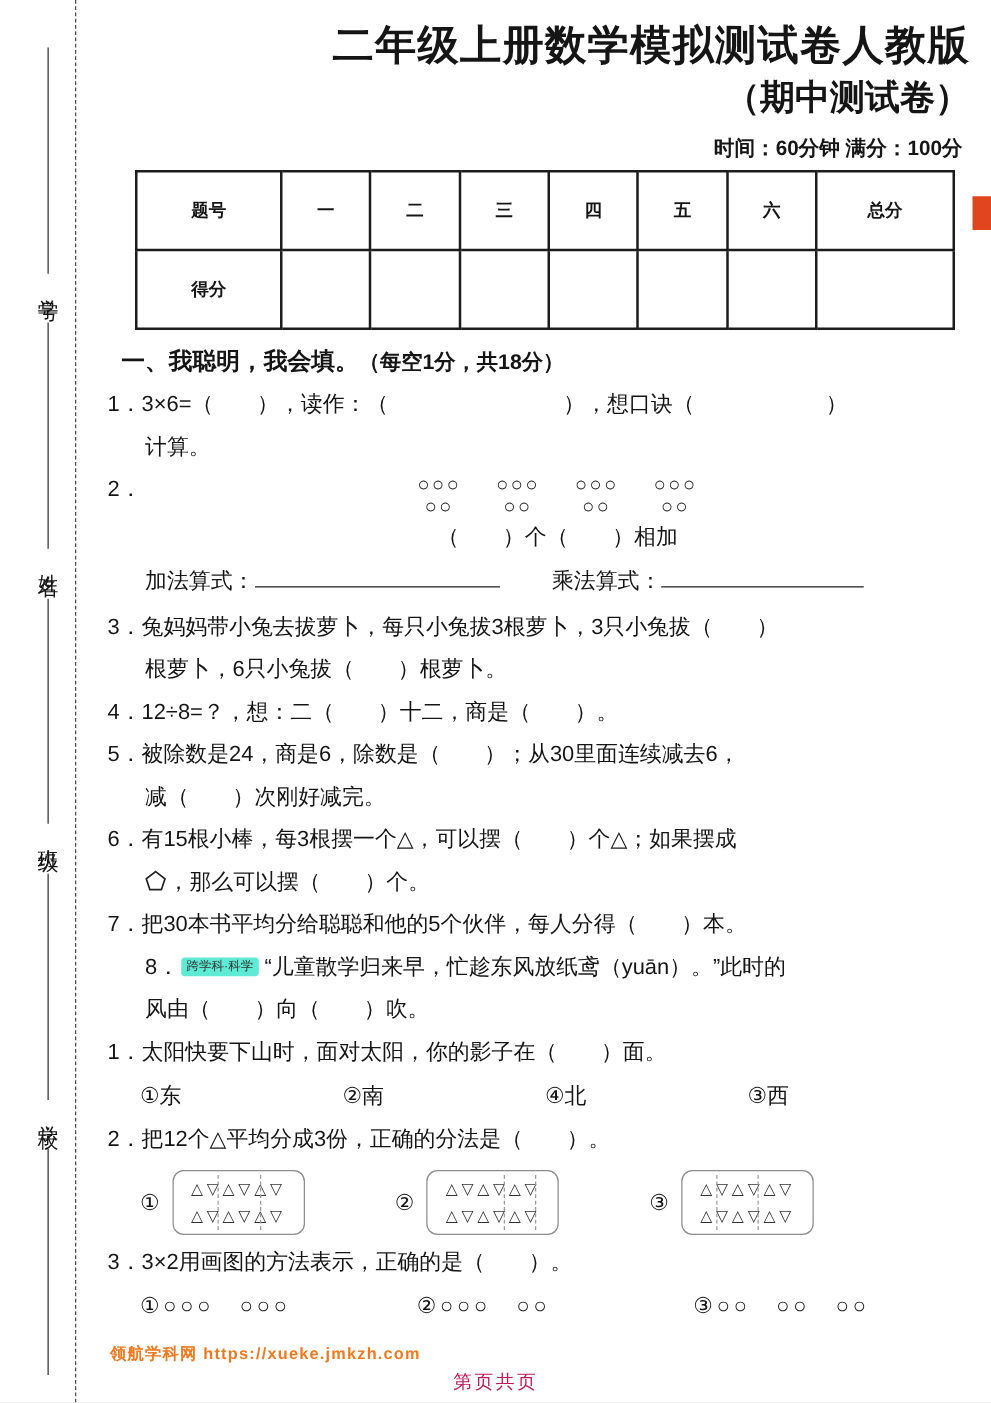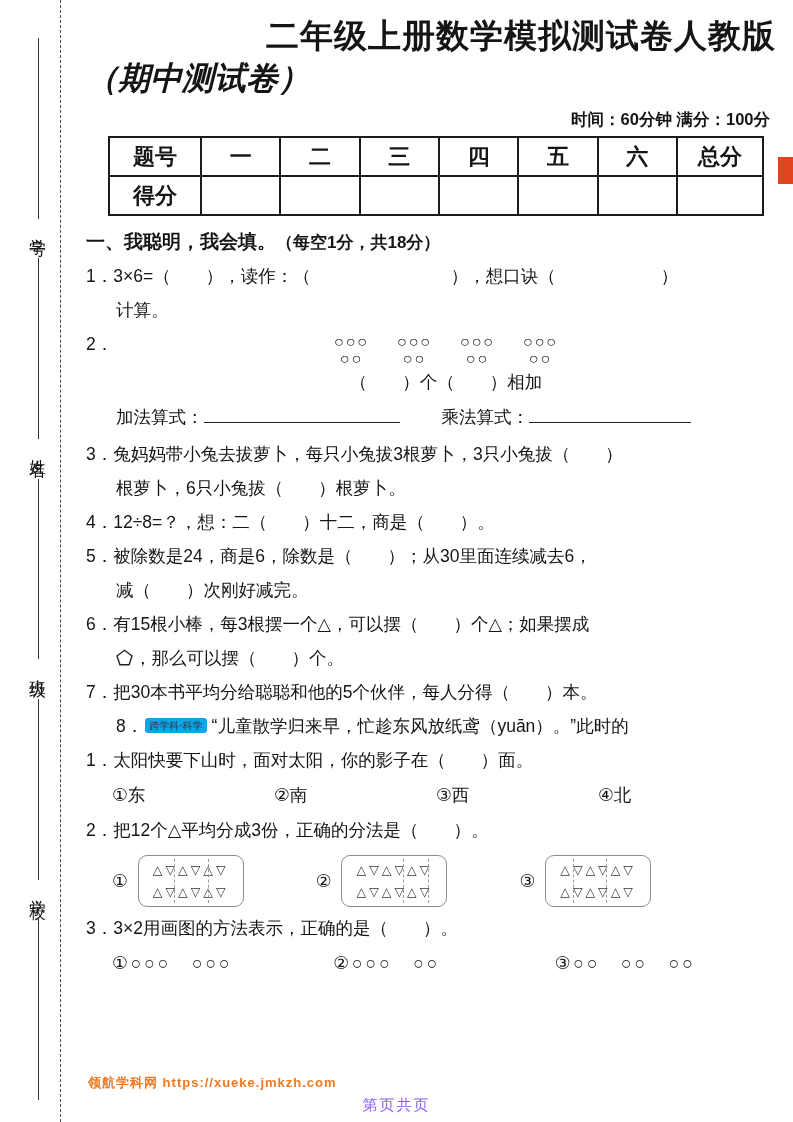--- a/index.html
+++ b/index.html
@@ -16,52 +16,52 @@
   .sidebar .vline { width:0; border-left:1.2px solid #333; flex:1; min-height:34px; }
   .sidebar .vlabel {
     writing-mode:vertical-rl; text-orientation:upright;
     font-size:16.5px; padding:7px 0; letter-spacing:3px; white-space:nowrap;
   }
   .cut-line { position:absolute; left:60px; top:0; bottom:0; border-left:1.6px dashed #4a4a4a; }
   .corner-tab { position:absolute; right:0; top:157px; width:15px; height:27px; background:#e0451f; }
 
   .main { position:absolute; left:86px; top:14px; width:690px; }
   .title { text-align:right; font-size:33px; font-weight:bold; letter-spacing:1px; line-height:44px; }
-  .subtitle { text-align:left; font-size:32px; font-weight:bold; line-height:40px;font-style:italic; }
+  .subtitle { text-align:right; font-size:28px; font-weight:bold; line-height:40px; }
   .meta { text-align:right; font-size:16.5px; font-weight:bold; margin-top:10px; padding-right:6px; line-height:22px; }
 
   table.score { border-collapse:collapse; margin:6px 8px 0 22px; width:656px; }
   table.score td {
     border:2px solid #1c1c1c; height:37px; text-align:center;
-    font-size:22px; font-weight:bold; padding:0;
+    font-size:14px; font-weight:bold; padding:12px;
   }
   table.score td.c0 { width:90px; }
   table.score td.cl { width:84px;margin-top:33px; }
 
   .sec-head { margin-top:10px; font-size:19px; line-height:32px; }
-  .sec-head b { font-weight:bold; }
+  .sec-head b { font-weight:bold;margin-left:11px; }
   .sec-note { font-size:17px; font-weight:bold; }
 
   .qwrap { font-size:17.5px; }
   .q { padding-left:30px; position:relative; }
   .q .l1 { text-indent:-30px; line-height:34px; white-space:nowrap; }
   .q .l2 { line-height:34px; white-space:nowrap; }
   .q-num { position:absolute; left:0; top:0; line-height:34px; }
 
   .circle-area { display:flex; justify-content:center; gap:28px; padding-top:6px; }
   .circle-group { text-align:center; line-height:17px; font-size:16px; letter-spacing:2px; color:#222; }
   .q2-caption { text-align:center; line-height:30px; }
   .alg-line { line-height:40px; white-space:nowrap; }
   .ul { display:inline-block; border-bottom:1.3px solid #222; height:3px; vertical-align:baseline; }
   .ul.add { width:196px; }
   .ul.mul { width:162px; margin-right:4px; }
   .gap40 { display:inline-block; width:42px; }
 
   .badge {
-    display:inline-block; background:#0ea5e9; color:#333; font-size:10px;
+    display:inline-block; background:#5eead4; color:#333; font-size:10px;
     line-height:13px; padding:1px 4px; border-radius:3px; margin:0 5px 0 2px;
     vertical-align:3px; letter-spacing:0;
   }
   .penta { vertical-align:-2px; margin-right:1px; }
 
   .opts-row { display:flex; padding-left:26px; line-height:36px; }
   .opts-row .opt { width:162px; }
 
   .triopt-row { display:flex; align-items:center; gap:12px; padding-left:26px; margin:8px 0 4px 0; }
   .triopt { display:flex; align-items:center; gap:10px; margin-right:60px; }
@@ -73,21 +73,21 @@
   .tri-row { line-height:22px; font-size:12.5px; letter-spacing:3px; color:#333; }
   .tri-div { position:absolute; top:3px; bottom:3px; border-left:1px dashed #999; }
   .o1 .d1 { left:34%; } .o1 .d2 { left:67%; }
   .o2 .d1 { left:58%; } .o2 .d2 { left:82%; }
   .o3 .d1 { left:26%; } .o3 .d2 { left:58%; }
 
   .circ-opts { display:flex; padding-left:26px; line-height:36px; }
   .circ-opts .copt { width:246px; letter-spacing:3px; white-space:nowrap; }
 
   .watermark { position:absolute; left:88px; bottom:30px; color:#f0781e; font-size:13px; font-weight:bold; letter-spacing:1px; }
-  .pagenum { position:absolute; left:0; right:0; bottom:7px; text-align:center; font-size:15px; letter-spacing:2px; color:#8b5cf6; }
+  .pagenum { position:absolute; left:0; right:0; bottom:7px; text-align:center; font-size:15px; letter-spacing:2px; color:#be185d; }
 </style>
 </head>
 <body>
 
 <div class="page">
 
   <div class="sidebar">
     <div class="vline"></div>
     <div class="vlabel">学号：</div>
     <div class="vline"></div>
@@ -189,35 +189,36 @@
               <path d="M10 1.5 L18.8 8.2 L15.4 18.5 L4.6 18.5 L1.2 8.2 Z" fill="none" stroke="#222" stroke-width="1.6"></path>
             </svg><span>，那么可以摆（　　）个。</span></div>
       </div>
 
       <div class="q">
         <div class="l1">7．把30本书平均分给聪聪和他的5个伙伴，每人分得（　　）本。</div>
       </div>
 
       <div class="q">
         <div class="l2"><span>8．</span><span class="badge">跨学科·科学</span><span>“儿童散学归来早，忙趁东风放纸鸢（yuān）。”此时的</span></div>
+        <div class="l2">风由（　　）向（　　）吹。</div>
       </div>
 
     </div>
 
 
     <div class="qwrap">
 
       <div class="q">
         <div class="l1">1．太阳快要下山时，面对太阳，你的影子在（　　）面。</div>
       </div>
       <div class="opts-row">
         <span class="opt">①东</span>
         <span class="opt">②南</span>
+        <span class="opt">④北</span>
         <span class="opt">③西</span>
-        <span class="opt">④北</span>
       </div>
 
       <div class="q">
         <div class="l1">2．把12个△平均分成3份，正确的分法是（　　）。</div>
       </div>
       <div class="triopt-row">
         <div class="triopt">
           <span>①</span>
           <div class="tri-box o1">
             <div class="tri-row">△▽△▽△▽</div>

